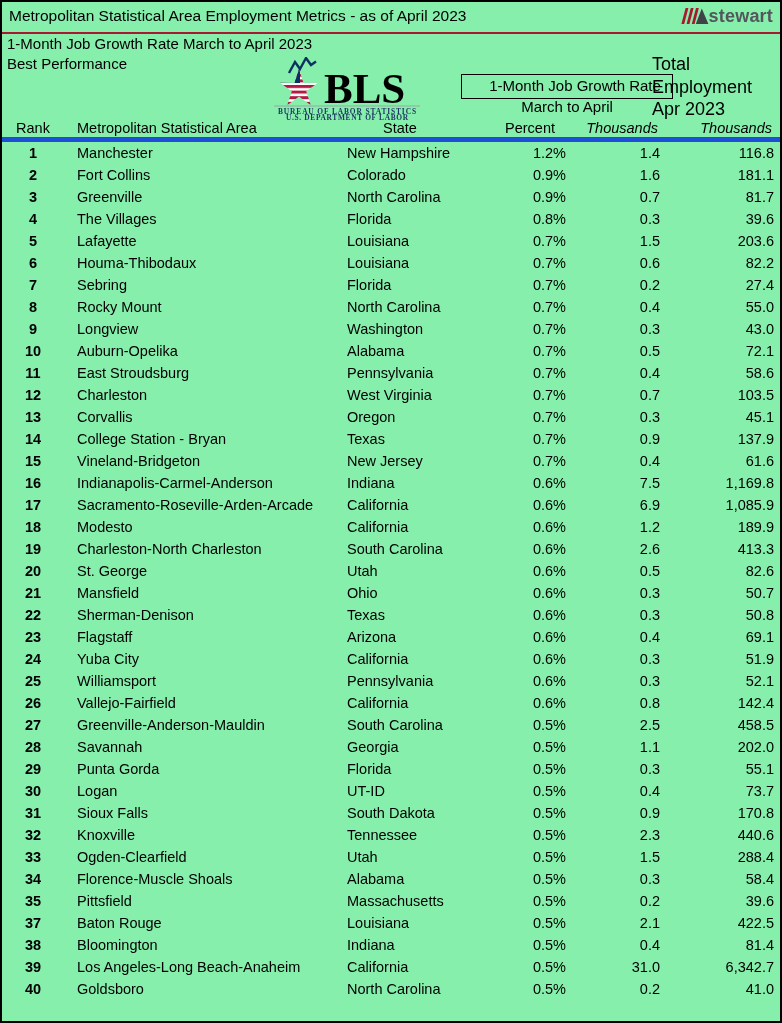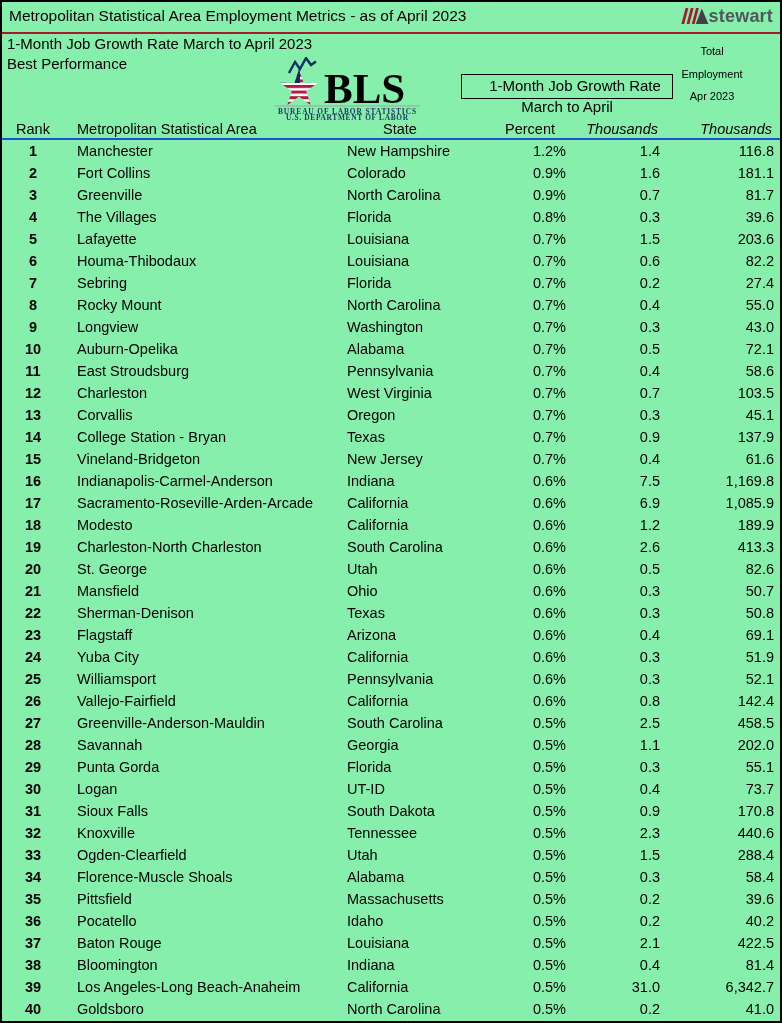--- a/index.html
+++ b/index.html
@@ -30,34 +30,34 @@
   .bls-logo { position:absolute; left:270px; top:23px; }
   .group-box {
     position:absolute; left:459px; top:40px; width:212px; height:25px;
     border:1.5px solid #000; text-align:center; line-height:22px; font-size:15px;padding-left:16px;
   }
   .group-sub {
     position:absolute; left:459px; top:64px; width:212px;
     text-align:center; font-size:15px;
   }
   .total-header {
-    position:absolute; right:8px; top:6px; width:120px;
-    text-align:center; font-size:11px; line-height:22.5px;
+    position:absolute; right:8px; top:19px; width:120px;
+    font-size:18px; line-height:22.5px;
   }
   
   table { border-collapse:collapse; table-layout:fixed; width:778px; }
   col.w-rank  { width:62px; }
   col.w-msa   { width:281px; }
   col.w-state { width:145px; }
   col.w-pct   { width:80px; }
   col.w-th    { width:94px; }
   col.w-tot   { width:116px; }
   thead th {
     height:20px; font-weight:400; font-size:14.5px;
-    border-bottom:2px solid #1d4ed8; vertical-align:bottom; padding-bottom:1px;
+    border-bottom:5px solid #1d4ed8; vertical-align:bottom; padding-bottom:1px;
   }
   th.c-rank  { text-align:center; }
   th.c-msa   { text-align:left; padding-left:13px; }
   th.c-state { text-align:left; padding-left:38px; }
   th.c-pct   { text-align:center; padding-left:0; }
   th.c-th    { text-align:right; padding-right:6px; font-style:italic; }
   th.c-tot   { text-align:right; padding-right:8px; font-style:italic; }
   tbody td { height:22px; line-height:22px; font-size:14.5px; white-space:nowrap; overflow:hidden; }
   td.c-rank  { text-align:center; font-weight:bold; }
   td.c-msa   { text-align:left; padding-left:13px; }
@@ -448,28 +448,20 @@
 
         <tr>
           <td class="c-rank">35</td>
           <td class="c-msa">Pittsfield</td>
           <td class="c-state">Massachusetts</td>
           <td class="c-pct">0.5%</td>
           <td class="c-th">0.2</td>
           <td class="c-tot">39.6</td>
         </tr>
 
-        <tr>
-          <td class="c-rank">36</td>
-          <td class="c-msa">Pocatello</td>
-          <td class="c-state">Idaho</td>
-          <td class="c-pct">0.5%</td>
-          <td class="c-th">0.2</td>
-          <td class="c-tot">40.2</td>
-        </tr>
 
         <tr>
           <td class="c-rank">37</td>
           <td class="c-msa">Baton Rouge</td>
           <td class="c-state">Louisiana</td>
           <td class="c-pct">0.5%</td>
           <td class="c-th">2.1</td>
           <td class="c-tot">422.5</td>
         </tr>
 

